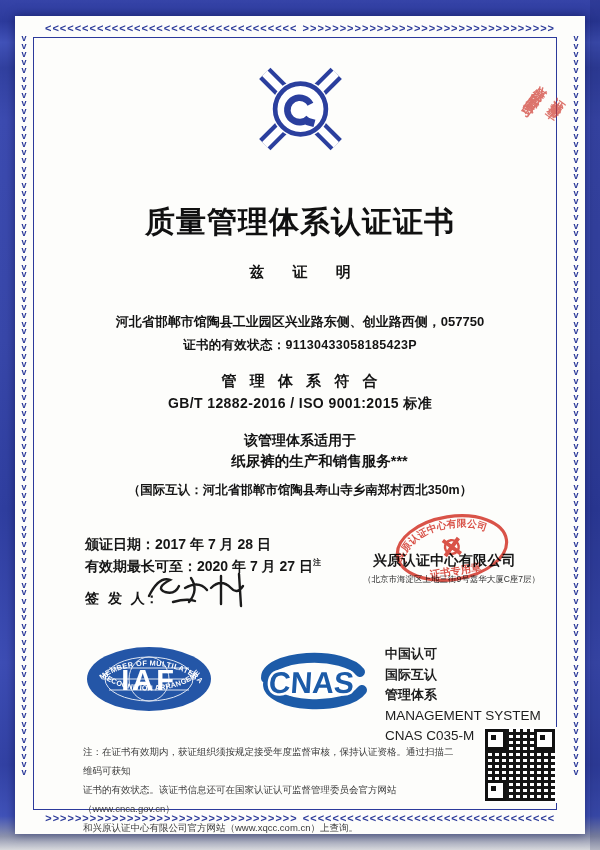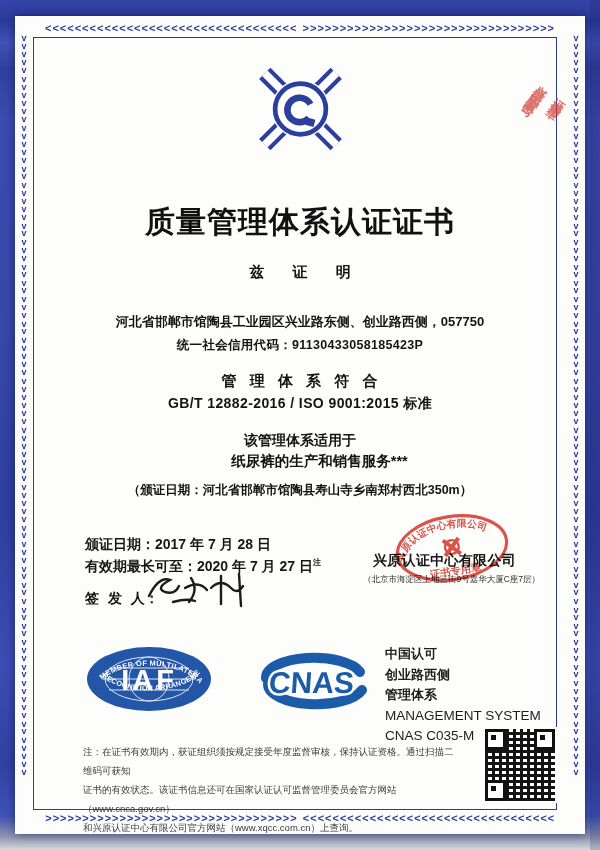--- a/index.html
+++ b/index.html
@@ -284,26 +284,26 @@
 
   <div class="abs seam-seal">
     <span>兴原认证中心有限公司</span>
     <span>证书专用章</span>
   </div>
 
   <div class="abs ctr title">质量管理体系认证证书</div>
 
   <div class="abs ctr hereby">兹 证 明</div>
   <div class="abs ctr addr">河北省邯郸市馆陶县工业园区兴业路东侧、创业路西侧，057750</div>
-  <div class="abs ctr credit">统一社会信用代码：91130433058185423P</div>
+  <div class="abs ctr credit">证书的有效状态：91130433058185423P</div>
   <div class="abs ctr conform">管 理 体 系 符 合</div>
   <div class="abs ctr standard">GB/T 12882-2016 / ISO 9001:2015 标准</div>
   <div class="abs ctr applies">该管理体系适用于</div>
   <div class="abs ctr scope">纸尿裤的生产和销售服务***</div>
-  <div class="abs ctr sites">（颁证日期：河北省邯郸市馆陶县寿山寺乡南郑村西北350m）</div>
+  <div class="abs ctr sites">（国际互认：河北省邯郸市馆陶县寿山寺乡南郑村西北350m）</div>
 
   <div class="abs issue">颁证日期：2017 年 7 月 28 日</div>
   <div class="abs valid"><span>有效期最长可至：2020 年 7 月 27 日</span><sup>注</sup></div>
   <div class="abs signer">签 发 人：</div>
 
   <svg class="abs sig" width="112" height="46" viewBox="0 0 112 46">
     <g fill="none" stroke="#1b1b1b" stroke-width="2.4" stroke-linecap="round">
       <path d="M6 28 Q16 8 27 12 Q12 20 22 24 Q32 27 36 18"></path>
       <path d="M30 34 Q44 30 52 33"></path>
       <path d="M48 10 Q56 22 46 34 M42 20 Q56 12 64 22"></path>
@@ -350,21 +350,21 @@
   </svg>
 
   <svg class="abs cnas" width="112" height="64" viewBox="0 0 112 64">
     <path d="M8 30 A48 20 0 0 1 102 24" stroke="#1c5ba8" stroke-width="10" fill="none" stroke-linecap="round"></path>
     <path d="M10 36 A48 20 0 0 0 104 42" stroke="#1c5ba8" stroke-width="10" fill="none" stroke-linecap="round"></path>
     <text x="56" y="45" text-anchor="middle" font-size="30" font-weight="bold" fill="#1c5ba8" transform="skewX(-4)" style="paint-order:stroke;stroke:#fff;stroke-width:5">CNAS</text>
   </svg>
 
   <div class="abs acc-text">
     <div class="cjk">中国认可</div>
-    <div class="cjk">创业路西侧</div>
+    <div class="cjk">国际互认</div>
     <div class="cjk">管理体系</div>
     <div class="lat">MANAGEMENT SYSTEM</div>
     <div class="lat">CNAS C035-M</div>
   </div>
 
   <div class="abs qr">
     <div class="qr-inner">
       <div class="finder f1"></div>
       <div class="finder f2"></div>
       <div class="finder f3"></div>

